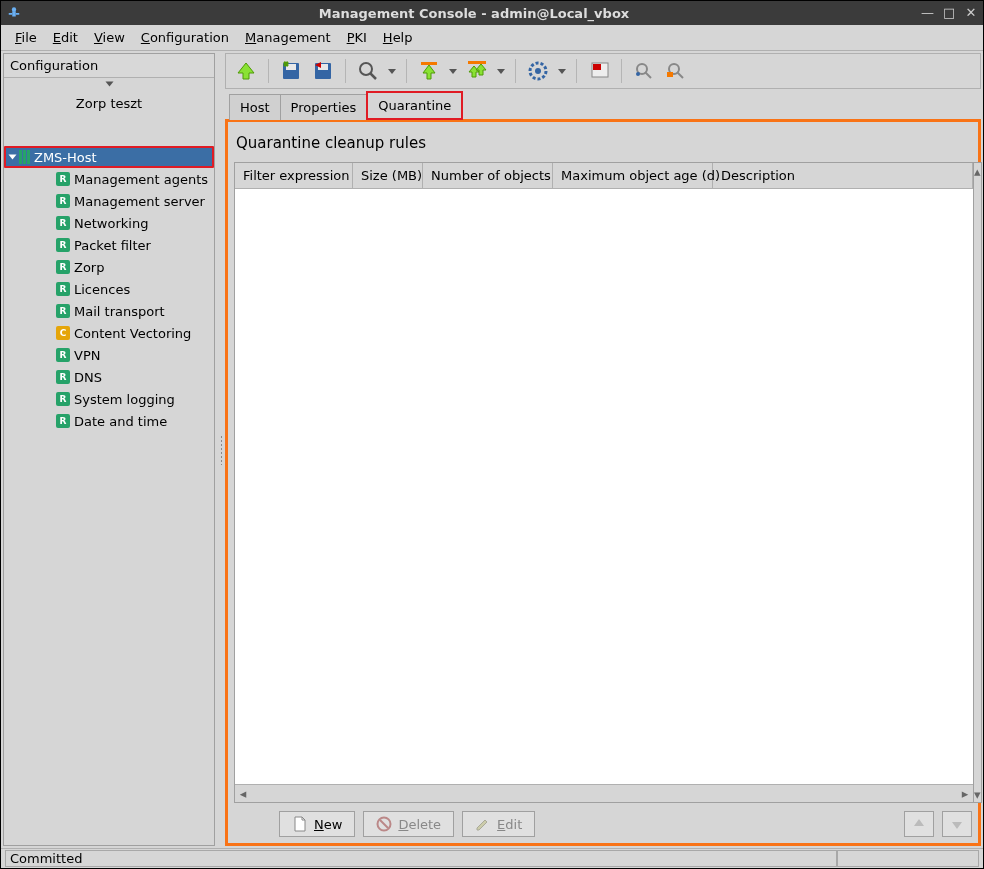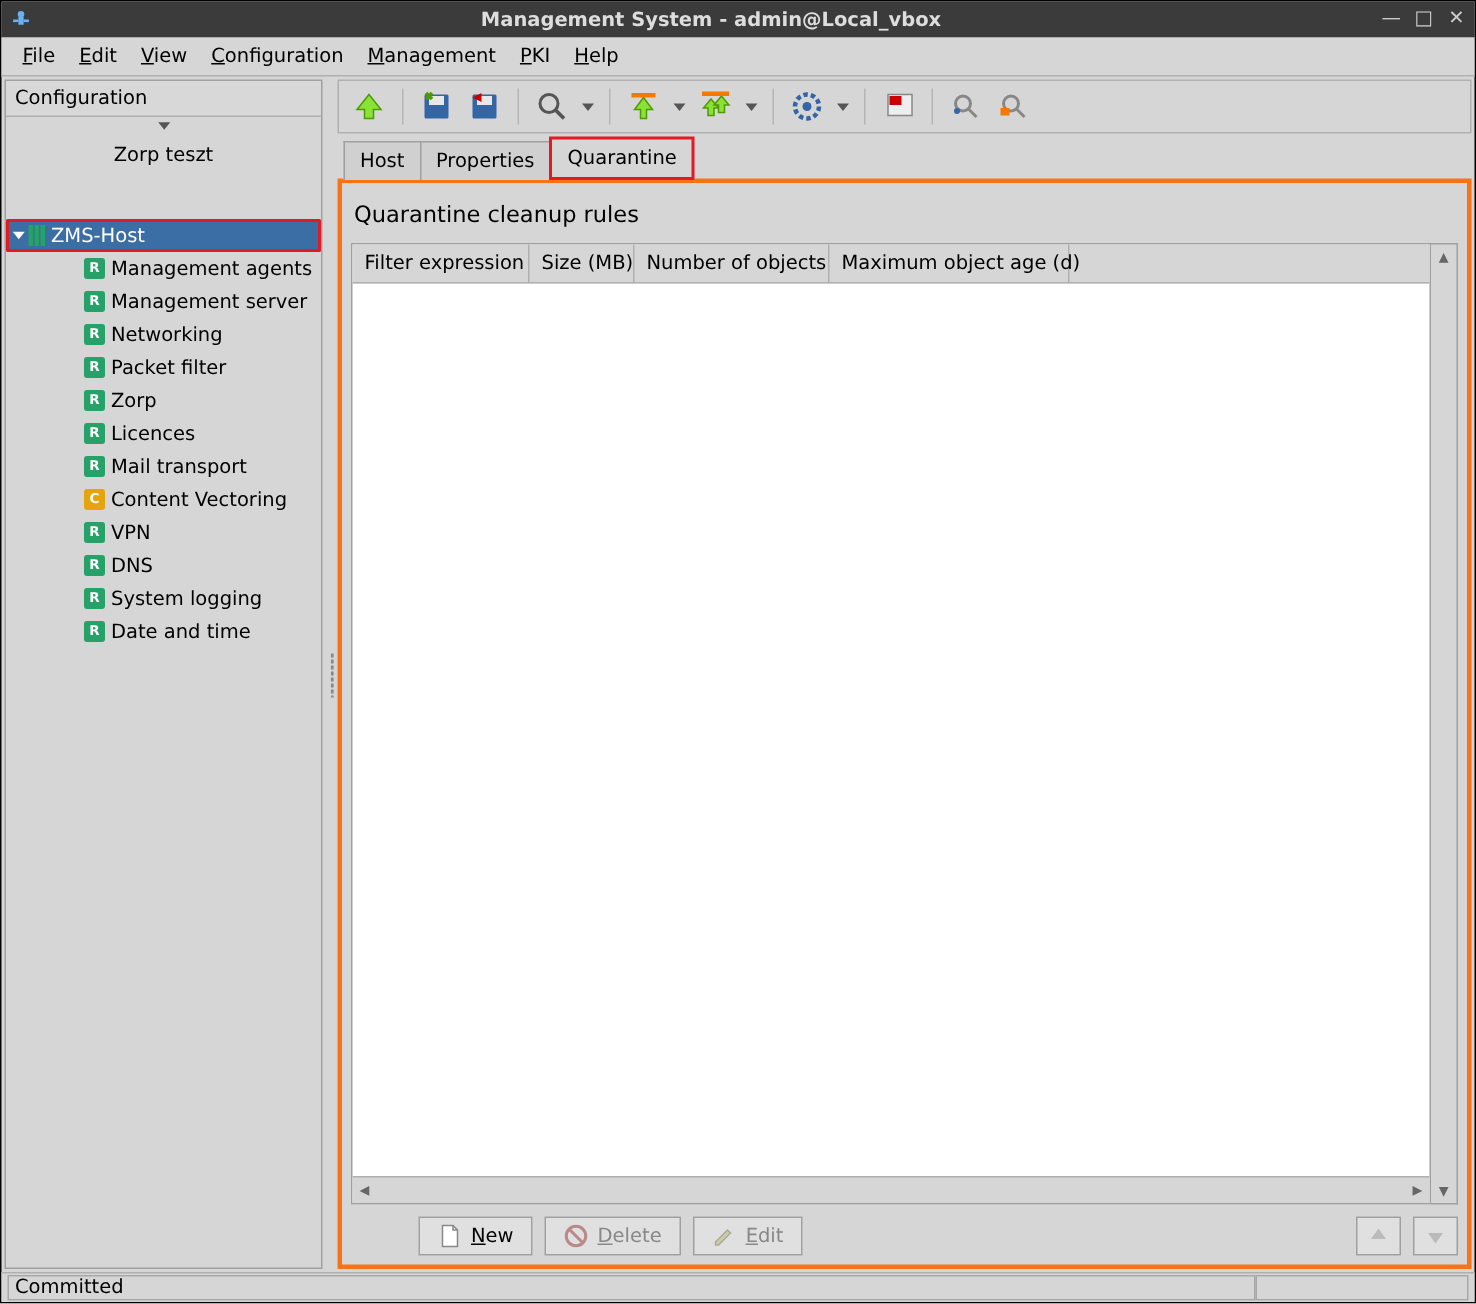--- a/index.html
+++ b/index.html
@@ -67,21 +67,21 @@
 <body>
 
 <div class="window">
   <div class="titlebar">
     <svg class="ticon" viewBox="0 0 16 16">
         <circle cx="8" cy="4" r="2.5" fill="#6ab0f3"></circle>
         <rect x="6" y="6" width="4" height="6" fill="#6ab0f3"></rect>
         <rect x="2" y="8" width="4" height="2" fill="#6ab0f3"></rect>
         <rect x="10" y="8" width="4" height="2" fill="#6ab0f3"></rect>
       </svg>
-    <div class="title">Management System - admin@Local_vbox</div>
+    <div class="title">Management Console - admin@Local_vbox</div>
     <div class="wbtns">
       <div class="wbtn">—</div>
       <div class="wbtn">□</div>
       <div class="wbtn">✕</div>
     </div>
   </div>
 
   <div class="menubar">
     <div class="mitem"><span class="ul">F</span>ile</div>
     <div class="mitem"><span class="ul">E</span>dit</div>
@@ -253,20 +253,21 @@
 
       <div class="content">
         <h2>Quarantine cleanup rules</h2>
         <div class="tablewrap">
           <div class="tablebox">
             <div class="thead" id="thead">
                 <div class="th" style="width: 118px;">Filter expression</div>
                 <div class="th" style="width: 70px;">Size (MB)</div>
                 <div class="th" style="width: 130px;">Number of objects</div>
                 <div class="th" style="width: 160px;">Maximum object age (d)</div>
+                <div class="th" style="width: 260px;">Description</div>
               </div>
             <div class="tbody"></div>
             <div class="hscroll">
               <div class="harrow">◂</div>
               <div style="flex:1"></div>
               <div class="harrow">▸</div>
             </div>
           </div>
           <div class="vscroll">
             <div class="varrow">▴</div>

